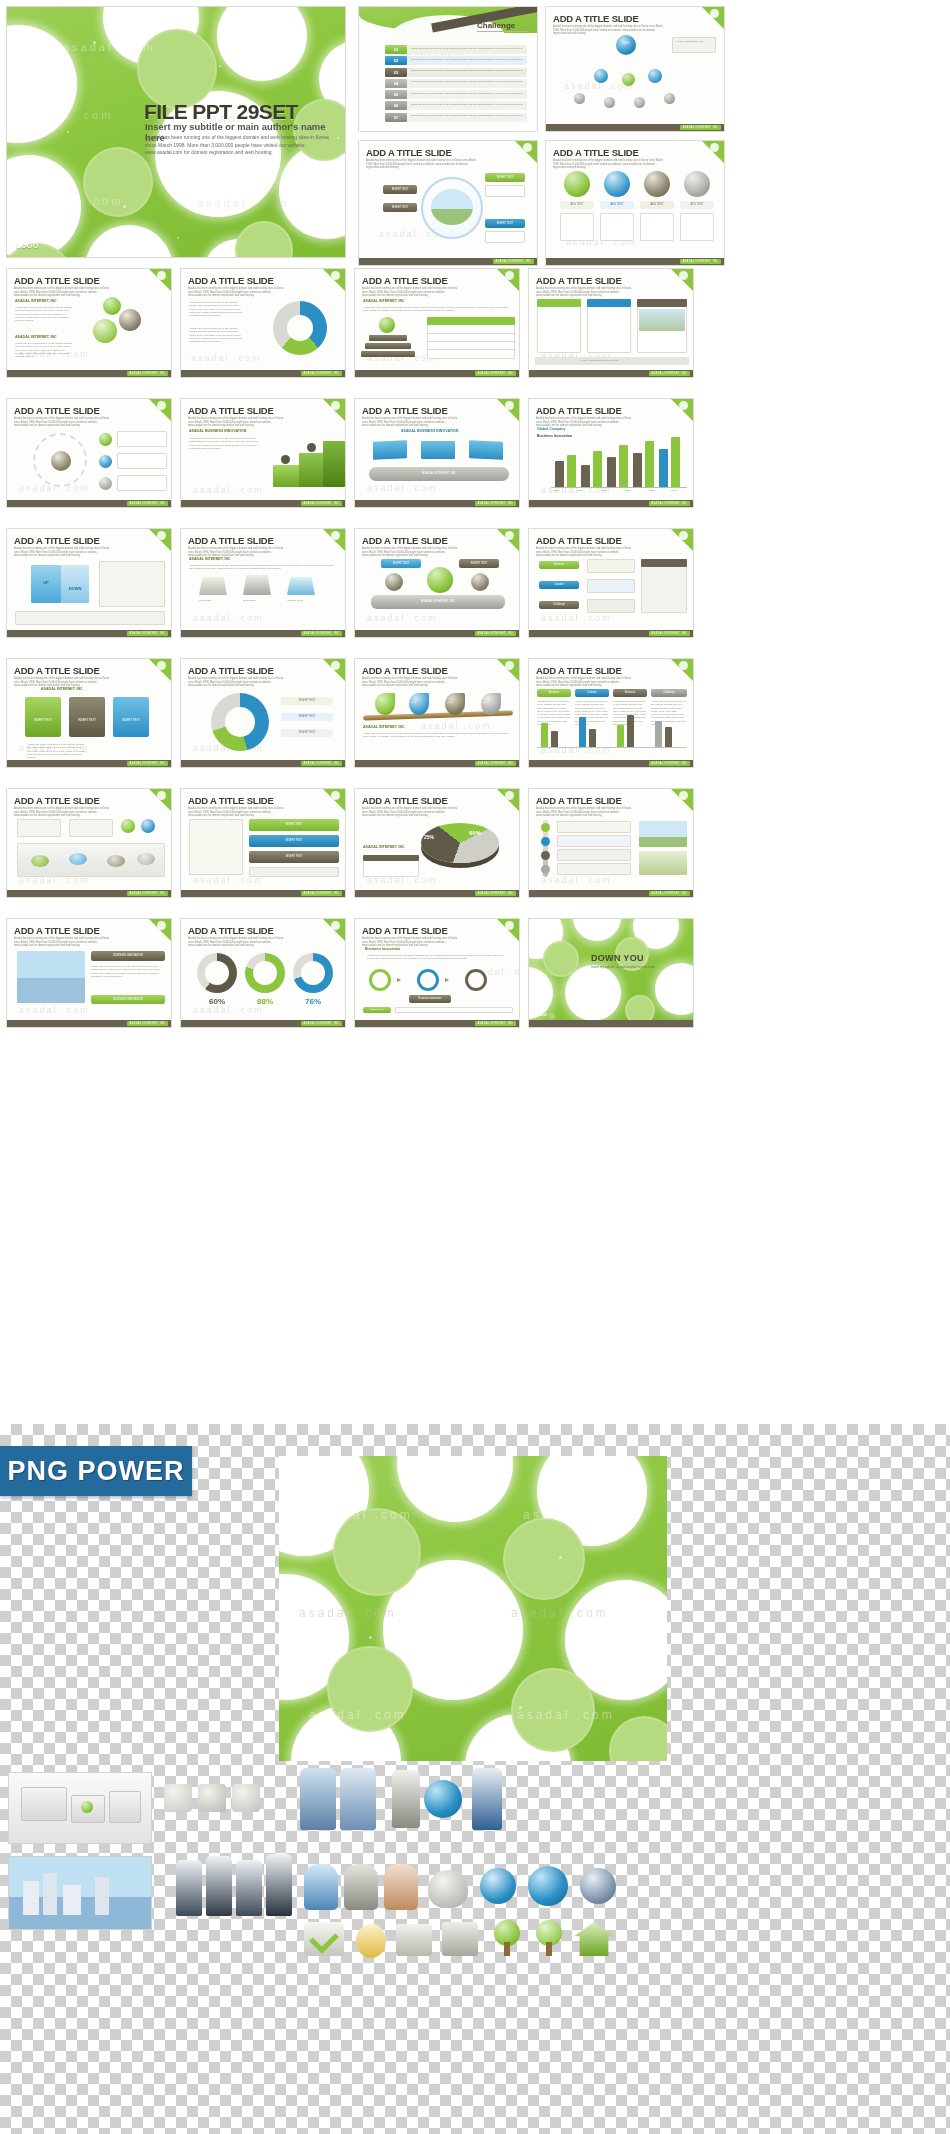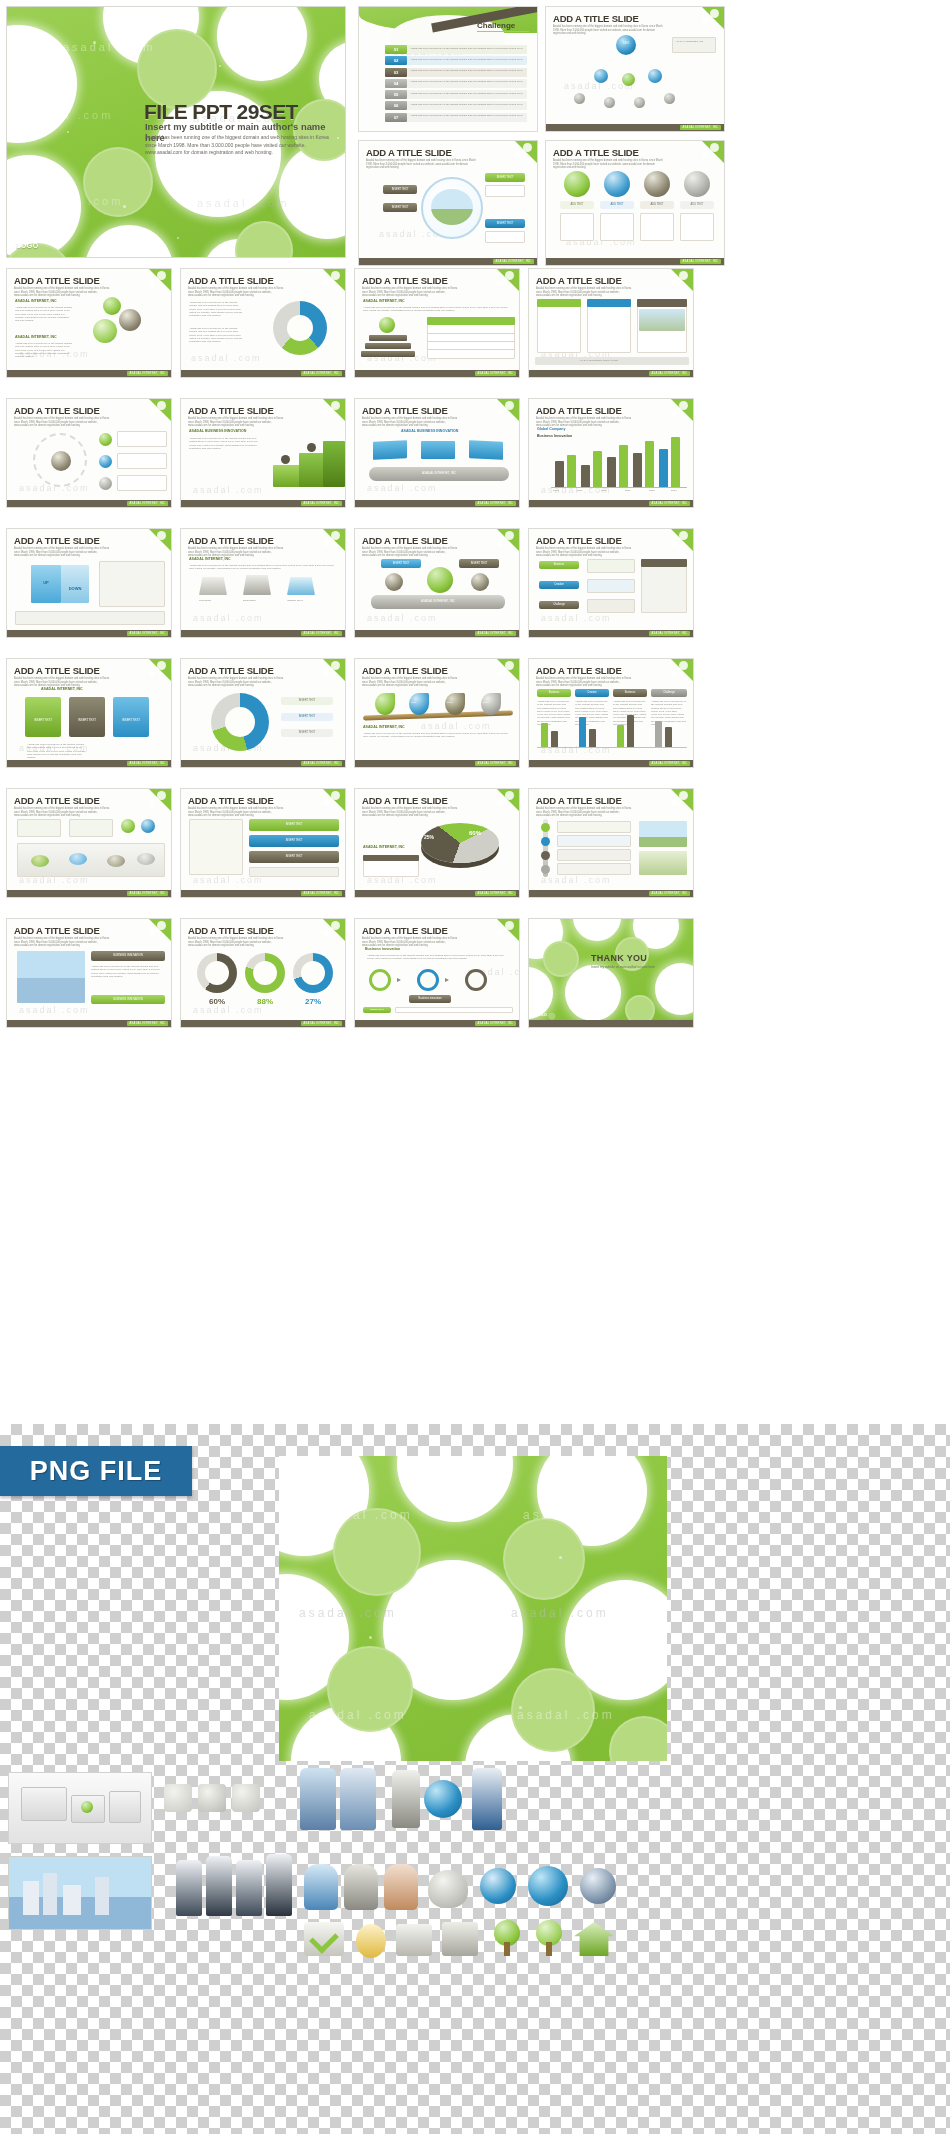--- a/index.html
+++ b/index.html
@@ -902,21 +902,21 @@
     </div>
   <div class="wm" style="left:12px;top:86px;">asadal .com</div>
   <div class="circ" style="left:16px;top:34px;width:40px;height:40px;background:conic-gradient(#5f5947 0 60%,#ddddd6 60% 100%);"></div>
   <div class="circ" style="left:24px;top:42px;width:24px;height:24px;background:#fdfdfa;"></div>
   <div class="circ" style="left:64px;top:34px;width:40px;height:40px;background:conic-gradient(#8cc63e 0 80%,#ddddd6 80% 100%);"></div>
   <div class="circ" style="left:72px;top:42px;width:24px;height:24px;background:#fdfdfa;"></div>
   <div class="circ" style="left:112px;top:34px;width:40px;height:40px;background:conic-gradient(#2b8fc4 0 70%,#ddddd6 70% 100%);"></div>
   <div class="circ" style="left:120px;top:42px;width:24px;height:24px;background:#fdfdfa;"></div>
   <div class="chip" style="left:16px;top:78px;width:40px;height:10px;background:transparent;color:#5f5947;font-size:8px;font-weight:bold;">60%</div>
   <div class="chip" style="left:64px;top:78px;width:40px;height:10px;background:transparent;color:#7cb52f;font-size:8px;font-weight:bold;">88%</div>
-  <div class="chip" style="left:112px;top:78px;width:40px;height:10px;background:transparent;color:#2b8fc4;font-size:8px;font-weight:bold;">27%</div>
+  <div class="chip" style="left:112px;top:78px;width:40px;height:10px;background:transparent;color:#2b8fc4;font-size:8px;font-weight:bold;">76%</div>
   <div class="foot">
       <div class="badge">ASADAL INTERNET, INC</div>
     </div>
 </div>
 
 <div class="slide" style="position:absolute;left:354px;top:918px;width:166px;height:110px;">
   <div class="slide-title">ADD A TITLE SLIDE</div>
   <div class="slide-sub">Asadal has been running one of the biggest domain and web hosting sites in Korea since March 1998. More than 3,000,000 people have visited our website, www.asadal.com for domain registration and web hosting.</div>
   <div class="corner">
       <div class="tri-brown"></div>
@@ -944,30 +944,30 @@
   <div class="greenfield"></div>
   <div class="bubble white" style="left:-20px;top:-14px;width:54px;height:54px;"></div>
   <div class="bubble white" style="left:44px;top:-26px;width:48px;height:48px;"></div>
   <div class="bubble white" style="left:104px;top:-16px;width:46px;height:46px;"></div>
   <div class="bubble white" style="left:-28px;top:48px;width:52px;height:52px;"></div>
   <div class="bubble white" style="left:36px;top:46px;width:56px;height:56px;"></div>
   <div class="bubble white" style="left:126px;top:44px;width:52px;height:52px;"></div>
   <div class="bubble lt" style="left:14px;top:22px;width:36px;height:36px;"></div>
   <div class="bubble lt" style="left:86px;top:18px;width:34px;height:34px;"></div>
   <div class="bubble lt" style="left:96px;top:76px;width:30px;height:30px;"></div>
-  <div style="position:absolute;left:62px;top:34px;font-size:9px;font-weight:bold;color:#4a4636;z-index:9;letter-spacing:.3px;">THANK YOU</div>
+  <div style="position:absolute;left:62px;top:34px;font-size:9px;font-weight:bold;color:#4a4636;z-index:9;letter-spacing:.3px;">DOWN YOU</div>
   <div style="position:absolute;left:62px;top:46px;font-size:3.2px;color:#6f6c62;z-index:9;">Insert my subtitle or main author's name here</div>
   <div style="position:absolute;left:6px;bottom:10px;font-size:4px;font-weight:bold;color:#fff;z-index:9;">LOGO</div>
   <div class="foot"></div>
 </div>
 
 <div id="pngSection">
 
   <div id="pngBanner">
-    <span>PNG FILE</span>
+    <span>PNG POWER</span>
   </div>
 
   <div id="bigPng">
     <div class="greenfield" style="position:absolute;inset:0;"></div>
     <div class="bubble white" style="left:-40px;top:-30px;width:130px;height:130px;"></div>
     <div class="bubble white" style="left:118px;top:-50px;width:116px;height:116px;"></div>
     <div class="bubble white" style="left:258px;top:-20px;width:110px;height:110px;"></div>
     <div class="bubble white" style="left:-56px;top:118px;width:126px;height:126px;"></div>
     <div class="bubble white" style="left:104px;top:104px;width:140px;height:140px;"></div>
     <div class="bubble white" style="left:286px;top:124px;width:120px;height:120px;"></div>

